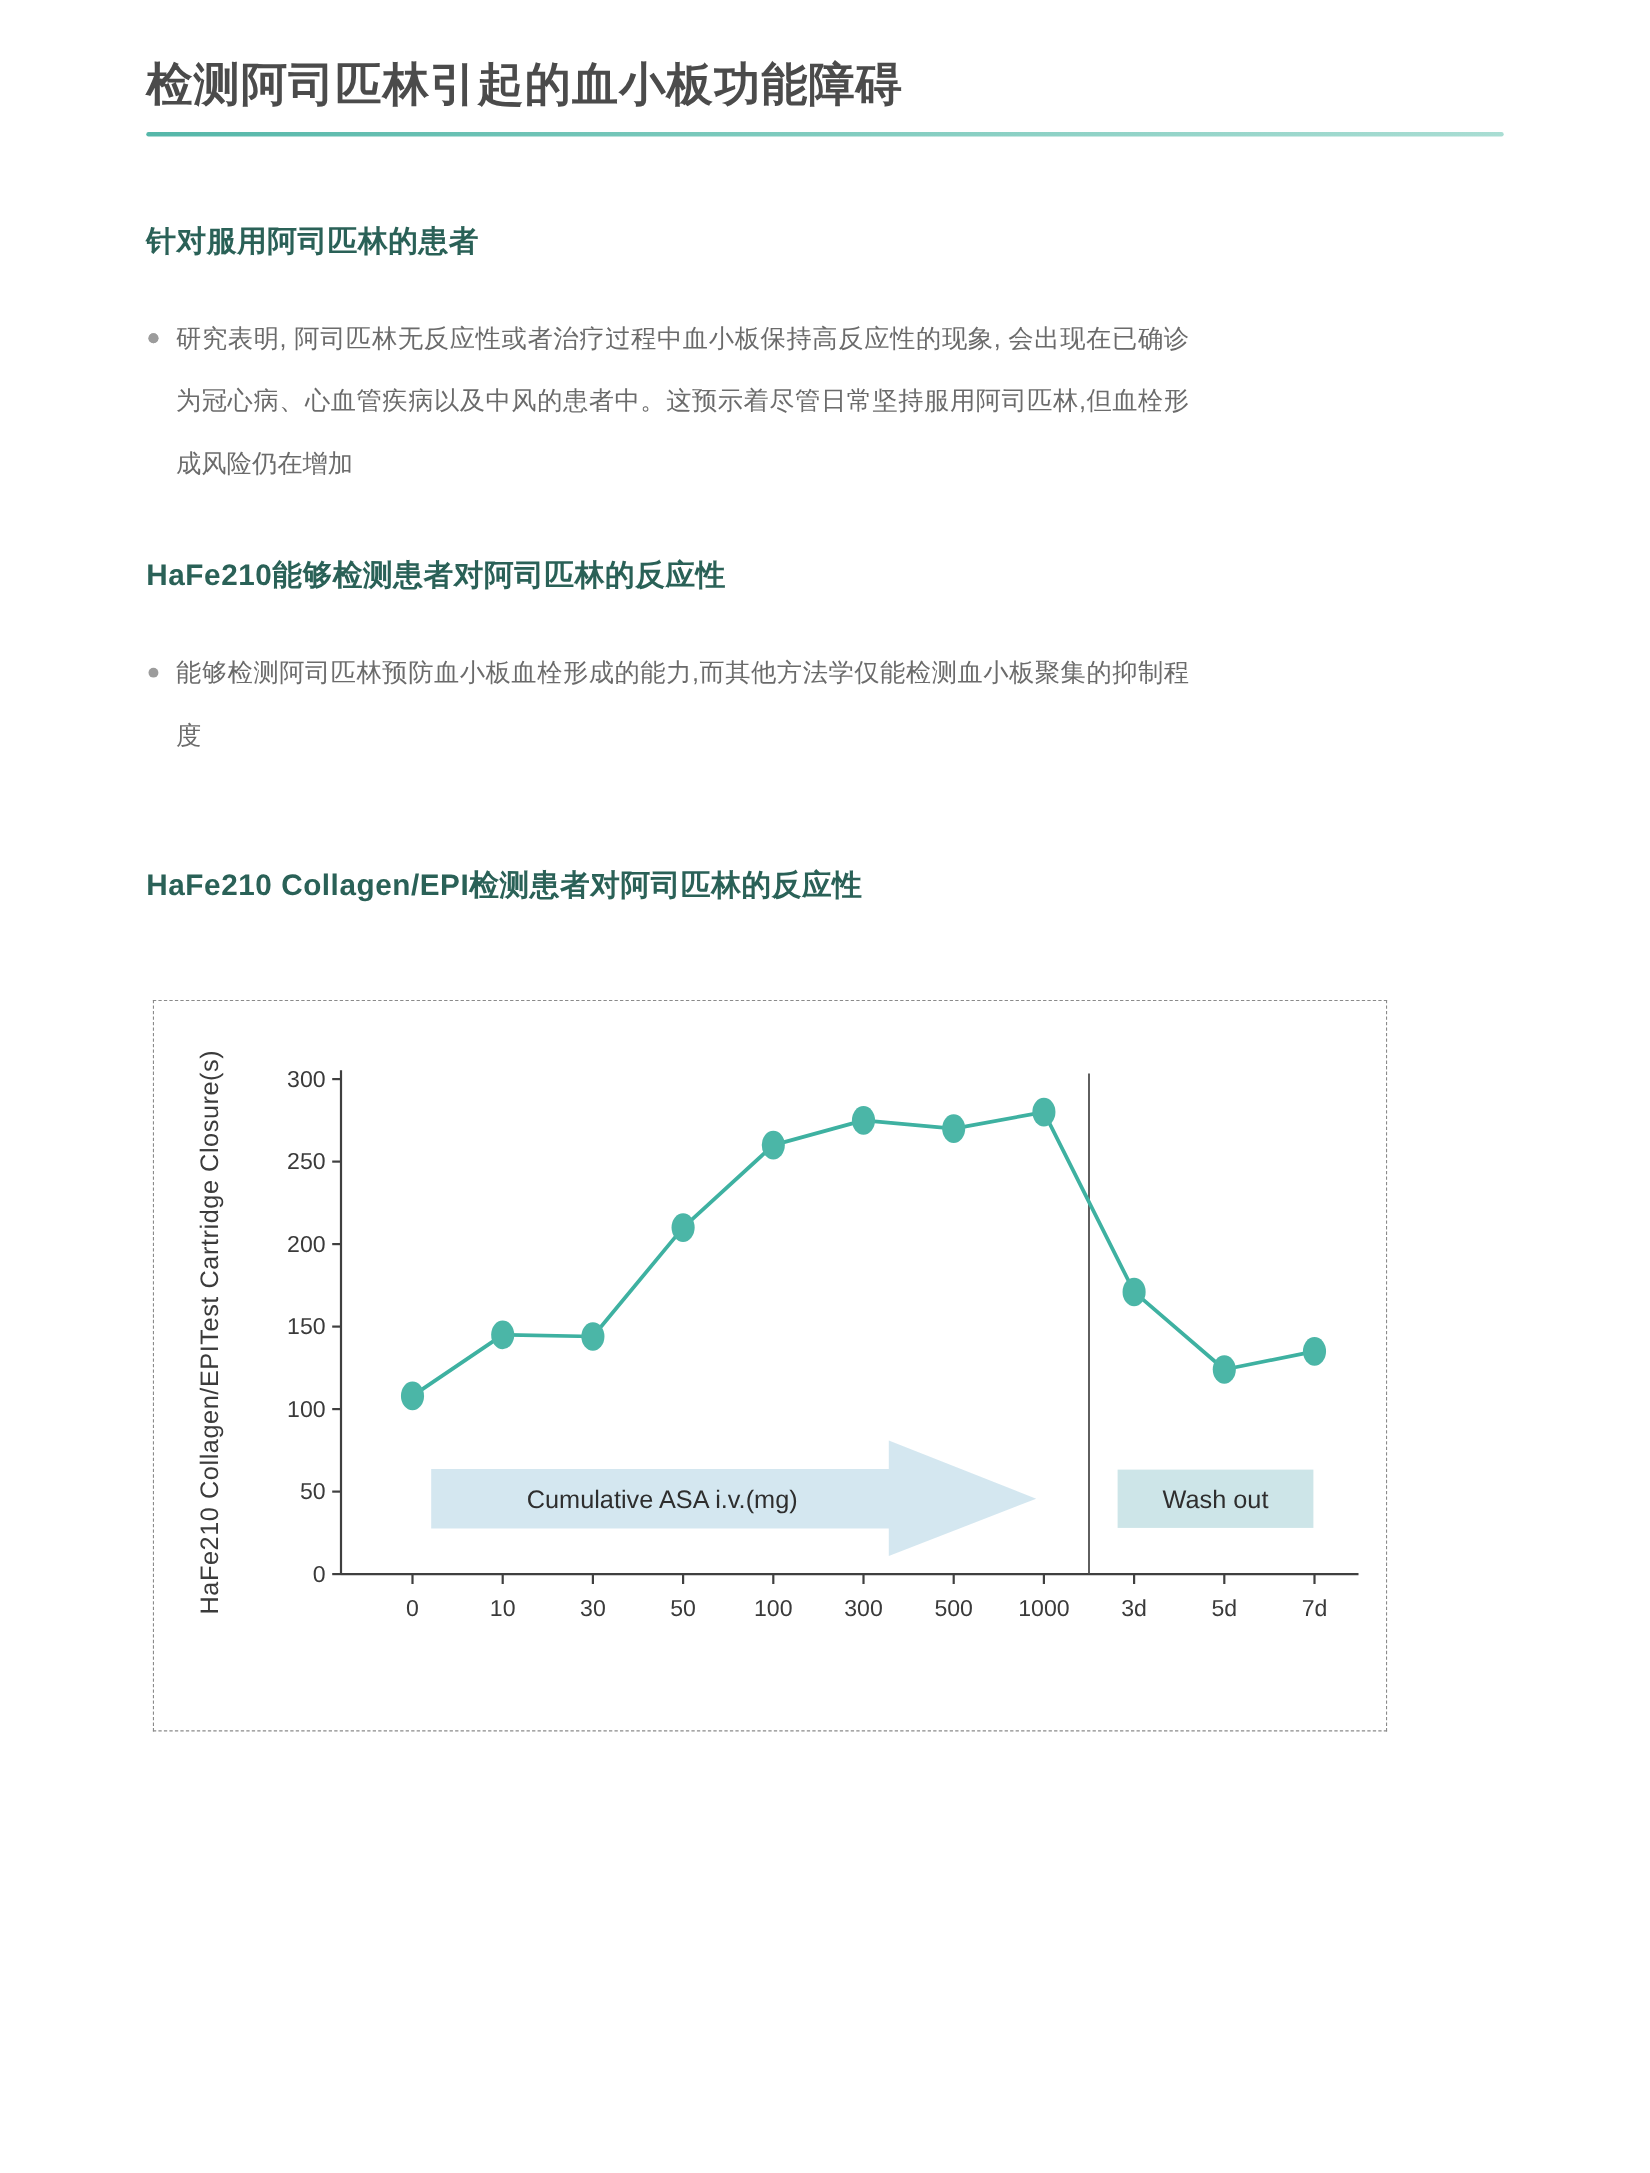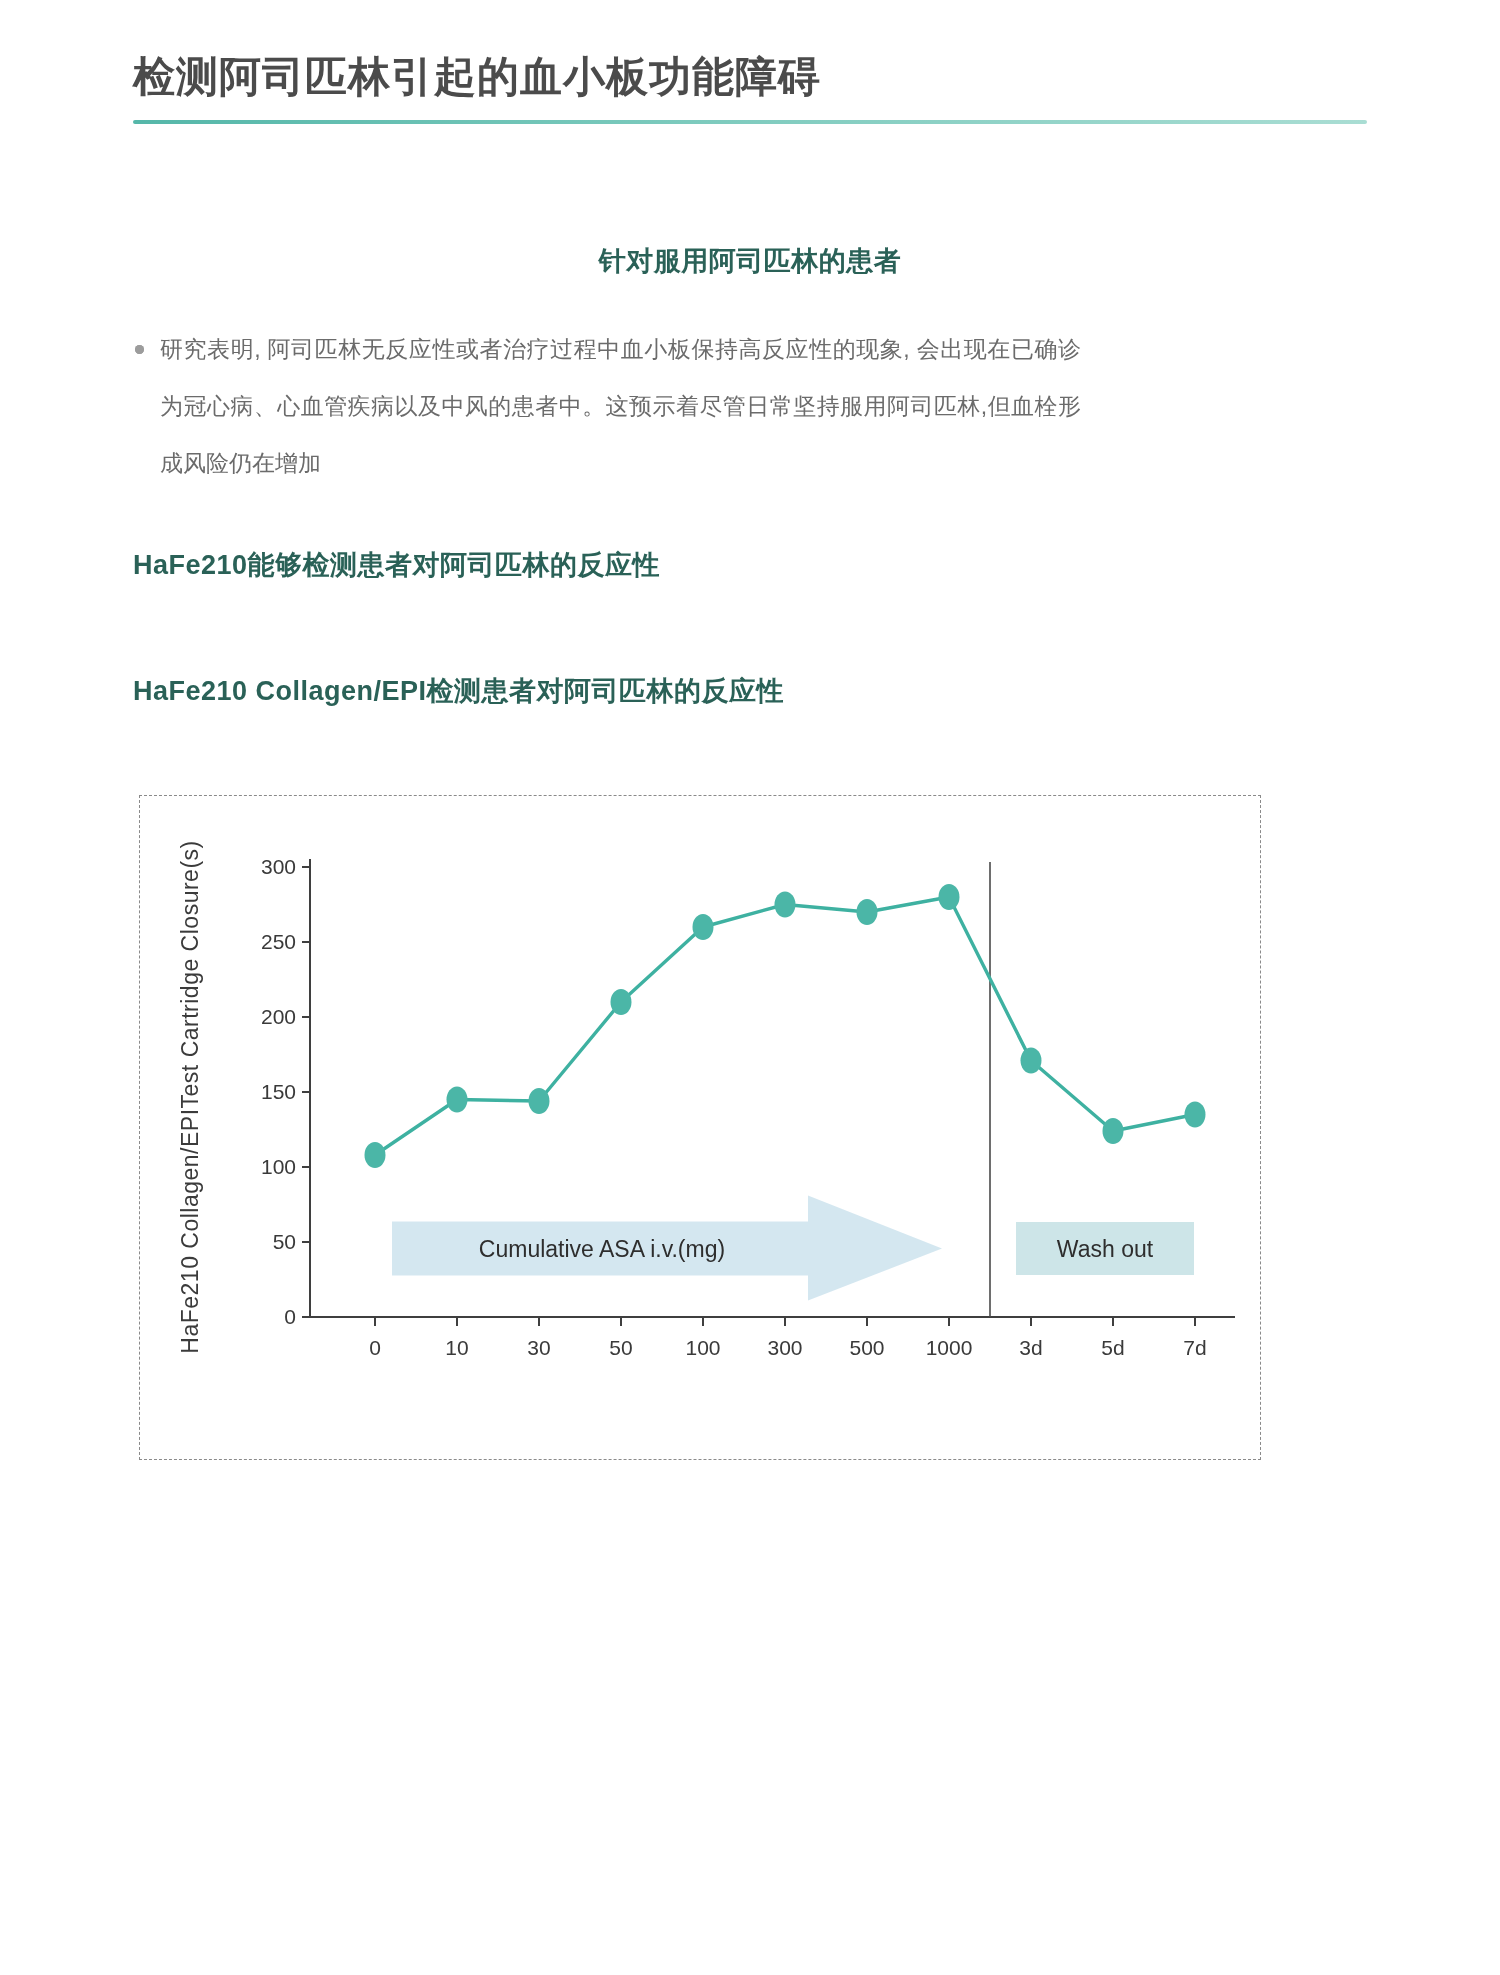--- a/index.html
+++ b/index.html
@@ -14,21 +14,21 @@
     font-size:42px;line-height:1.25;font-weight:bold;
     color:#4b4b4b;letter-spacing:1px;
   }
   .title-underline{
     margin-top:16px;height:4px;width:1234px;border-radius:2px;
     background:linear-gradient(90deg,#55b7a9 0%,#7ccabd 45%,#a9ddd3 100%);
   }
   h2.section-heading{
     margin:0;font-size:27px;font-weight:bold;color:#2a6157;letter-spacing:0.5px;
   }
-  h2.sh-1{margin-top:119px;text-align:center;}
+  h2.sh-1{margin-top:77px;}
   h2.sh-2{margin-top:55px;}
   h2.sh-3{margin-top:90px;}
   ul.bullet-list{
     list-style:none;margin:42px 0 0 0;padding:0;width:948px;
   }
   ul.bullet-list li{
     position:relative;padding-left:27px;margin:0 0 26px 0;
     font-size:23px;line-height:57px;color:#6b6b6b;
     text-align:justify;text-justify:inter-ideograph;
   }
@@ -58,20 +58,24 @@
       <span class="bullet-dot"></span>
     </li>
     <li>
       <span class="bullet-dot"></span>
       <span>研究表明, 阿司匹林无反应性或者治疗过程中血小板保持高反应性的现象, 会出现在已确诊为冠心病、心血管疾病以及中风的患者中。这预示着尽管日常坚持服用阿司匹林,但血栓形成风险仍在增加</span>
     </li>
   </ul>
 
   <h2 class="section-heading sh-2">HaFe210能够检测患者对阿司匹林的反应性</h2>
   <ul class="bullet-list">
+    <li>
+      <span class="bullet-dot"></span>
+      <span>能够检测阿司匹林预防血小板血栓形成的能力,而其他方法学仅能检测血小板聚集的抑制程度</span>
+    </li>
   </ul>
 
   <h2 class="section-heading sh-3">HaFe210 Collagen/EPI检测患者对阿司匹林的反应性</h2>
 
   <div class="figure-box">
     <svg id="chart" width="1118" height="660" viewBox="0 0 1118 660">
         <line x1="170" y1="62" x2="170" y2="520" stroke="#3f3f3f" stroke-width="2"></line>
         <line x1="170" y1="520" x2="1095" y2="520" stroke="#3f3f3f" stroke-width="2"></line>
         <line x1="162" y1="520" x2="170" y2="520" stroke="#3f3f3f" stroke-width="2"></line>
         <text x="156" y="527" text-anchor="end" font-size="21" fill="#3a3a3a">0</text>

